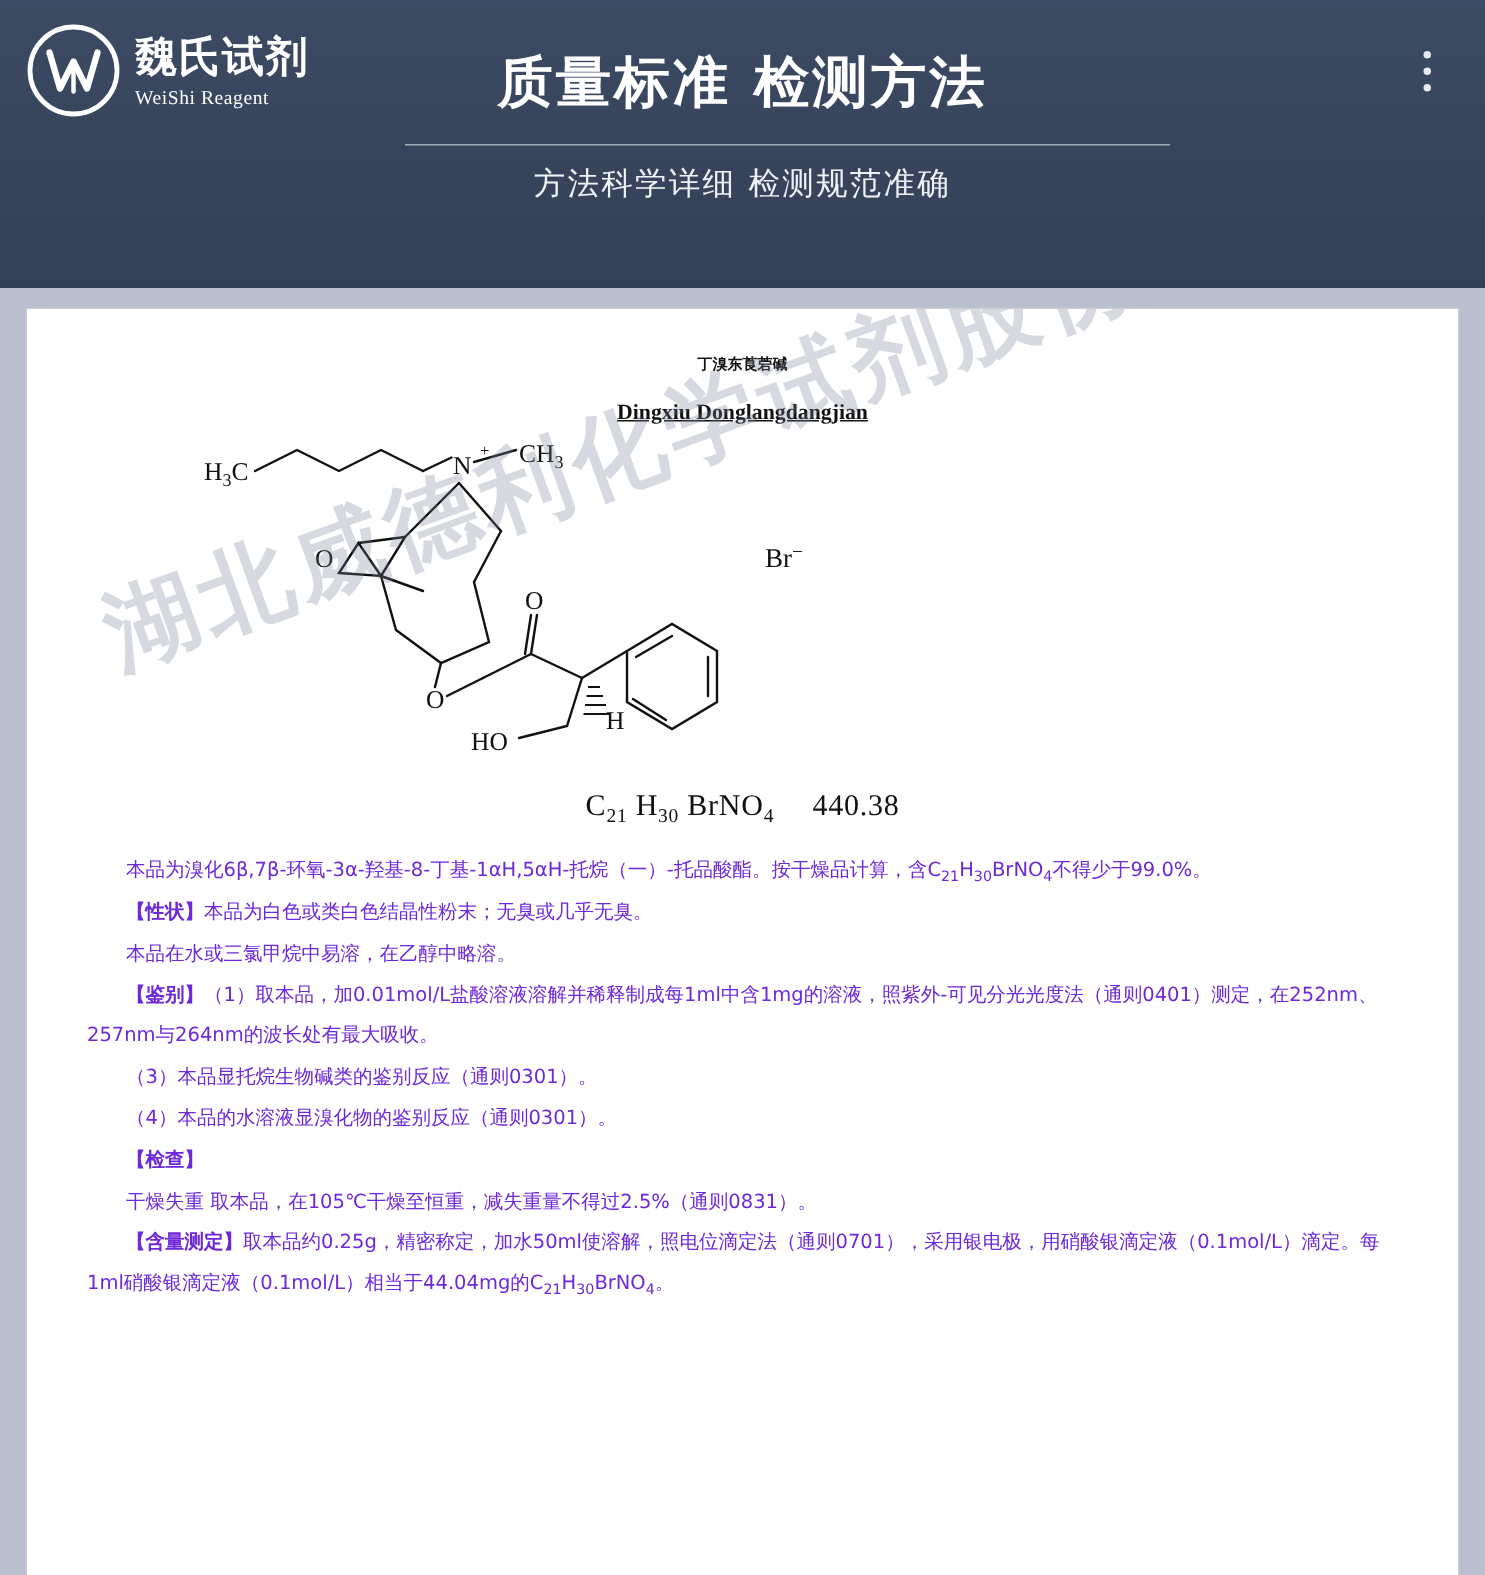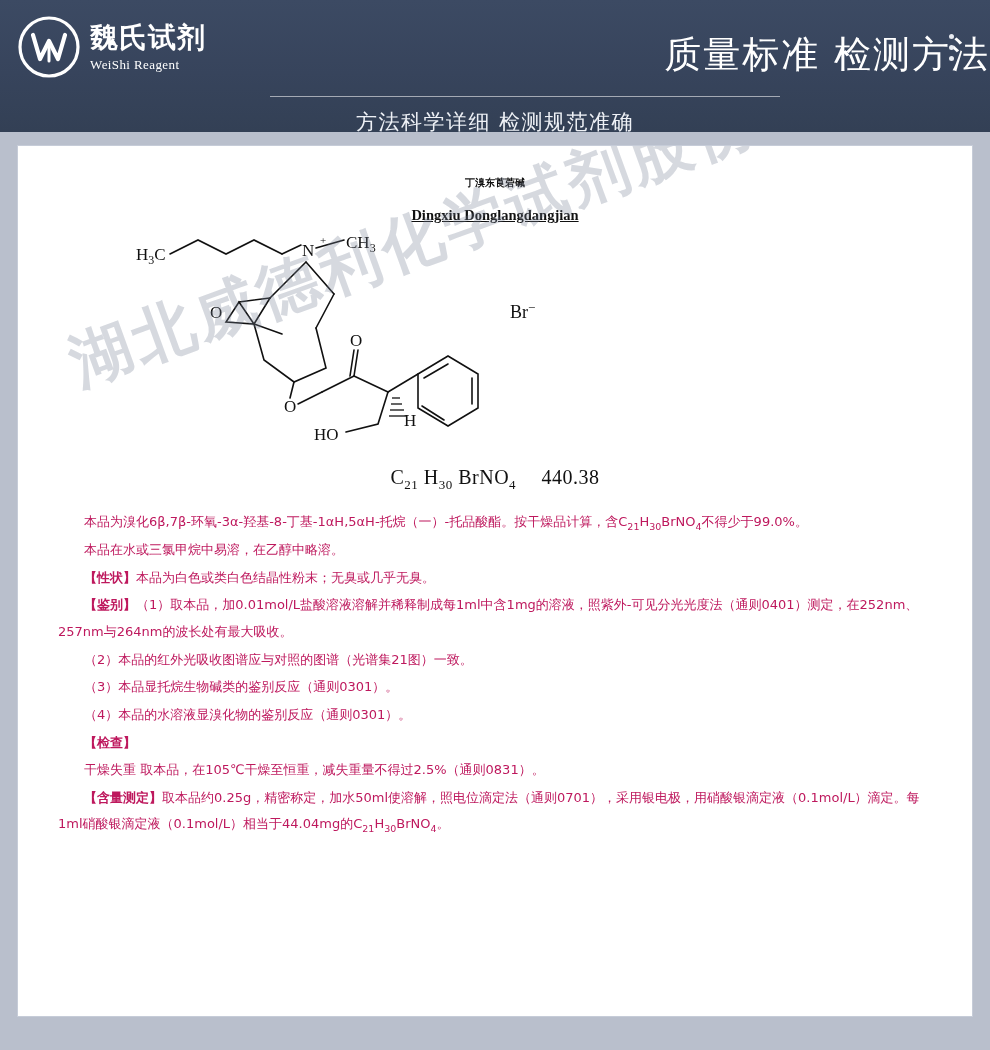--- a/index.html
+++ b/index.html
@@ -5,21 +5,21 @@
   html,body{margin:0;padding:0;}
   body{
     width:990px;height:1050px;
     background:#b9bfcc;
     font-family:"Liberation Sans", sans-serif;
     overflow:hidden;
   }
   
   .header{
     position:relative;
-    height:132px;
+    height:192px;
     background:linear-gradient(180deg,#3c4a63 0%,#37445c 55%,#334055 100%);
     overflow:hidden;
   }
   .logo-wrap{
     position:absolute;left:18px;top:16px;
     display:flex;align-items:center;gap:10px;
   }
   .logo-mark{
     width:62px;height:62px;position:relative;
   }
@@ -28,23 +28,23 @@
   .logo-cn{
     color:#ffffff;font-size:28px;font-weight:bold;letter-spacing:1px;
     font-family:"DejaVu Sans", sans-serif;
   }
   .logo-en{
     color:#ffffff;font-size:13px;margin-top:6px;letter-spacing:.4px;
     font-family:"Liberation Serif", serif;
   }
   .title-main{
     position:absolute;left:0;right:0;top:30px;
-    text-align:right;
+    text-align:center;
     color:#ffffff;
-    font-size:37px;font-weight:normal;letter-spacing:2px;
+    font-size:37px;font-weight:bold;letter-spacing:2px;
     font-family:"DejaVu Sans", sans-serif;
   }
   .rule{
     position:absolute;left:270px;right:210px;top:96px;
     height:1px;background:rgba(255,255,255,.55);
   }
   .title-sub{
     position:absolute;left:0;right:0;top:108px;
     text-align:center;color:#eef1f6;
     font-size:21px;letter-spacing:1.5px;
@@ -113,21 +113,21 @@
     margin-top:-6px;
     letter-spacing:.5px;
   }
   .formula sub{font-size:13px;}
   .formula .mw{margin-left:20px;}
 
   
   .body-text{
     position:relative;z-index:4;
     font-family:"DejaVu Sans", sans-serif;
-    font-size:13px;color:#be185d;
+    font-size:13px;color:#6d28d9;
     line-height:2.05;
     margin-top:16px;
   }
   .body-text p{margin:0 0 1px 0;}
   .indent{text-indent:26px;}
   .body-text b{font-weight:bold;}
   .body-text sub{font-size:9.5px;}
 </style>
 </head>
 <body>
@@ -230,24 +230,23 @@
 
     <div class="formula">
       <span>C</span><sub>21</sub>
       <span>H</span><sub>30</sub>
       <span>BrNO</span><sub>4</sub>
       <span class="mw">440.38</span>
     </div>
 
     <div class="body-text" id="para-host">
         <p class="indent">本品为溴化6β,7β-环氧-3α-羟基-8-丁基-1αH,5αH-托烷（一）-托品酸酯。按干燥品计算，含C<sub>21</sub>H<sub>30</sub>BrNO<sub>4</sub>不得少于99.0%。</p>
+        <p class="indent"><b>【性状】</b>本品为白色或类白色结晶性粉末；无臭或几乎无臭。</p>
         <p class="indent">本品在水或三氯甲烷中易溶，在乙醇中略溶。</p>
-        <p class="indent"><b>【性状】</b>本品为白色或类白色结晶性粉末；无臭或几乎无臭。</p>
         <p class="indent"><b>【鉴别】</b>（1）取本品，加0.01mol/L盐酸溶液溶解并稀释制成每1ml中含1mg的溶液，照紫外-可见分光光度法（通则0401）测定，在252nm、257nm与264nm的波长处有最大吸收。</p>
-        <p class="indent">（2）本品的红外光吸收图谱应与对照的图谱（光谱集21图）一致。</p>
         <p class="indent">（3）本品显托烷生物碱类的鉴别反应（通则0301）。</p>
         <p class="indent">（4）本品的水溶液显溴化物的鉴别反应（通则0301）。</p>
         <p class="indent"><b>【检查】</b></p>
         <p class="indent">干燥失重 取本品，在105℃干燥至恒重，减失重量不得过2.5%（通则0831）。</p>
         <p class="indent"><b>【含量测定】</b>取本品约0.25g，精密称定，加水50ml使溶解，照电位滴定法（通则0701），采用银电极，用硝酸银滴定液（0.1mol/L）滴定。每1ml硝酸银滴定液（0.1mol/L）相当于44.04mg的C<sub>21</sub>H<sub>30</sub>BrNO<sub>4</sub>。</p>
       </div>
 
   </div>
 </div>
 

